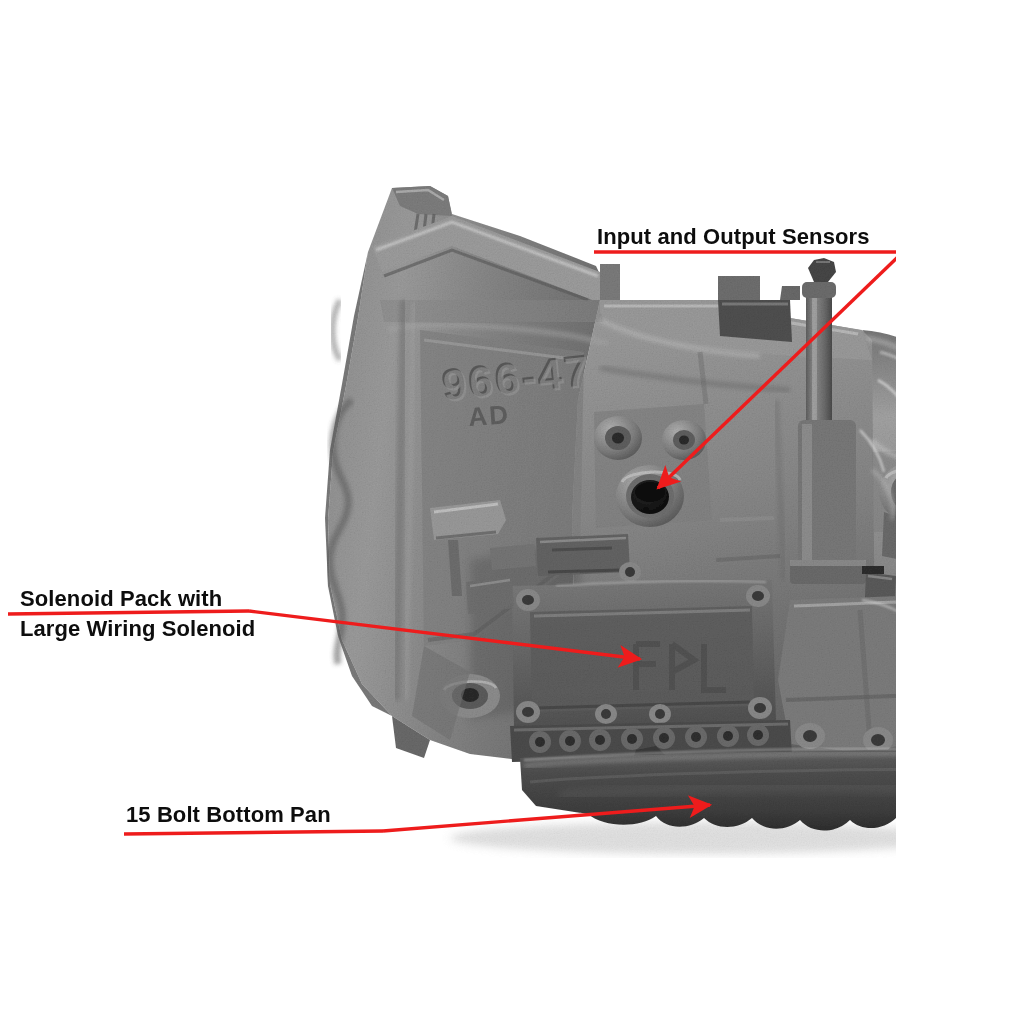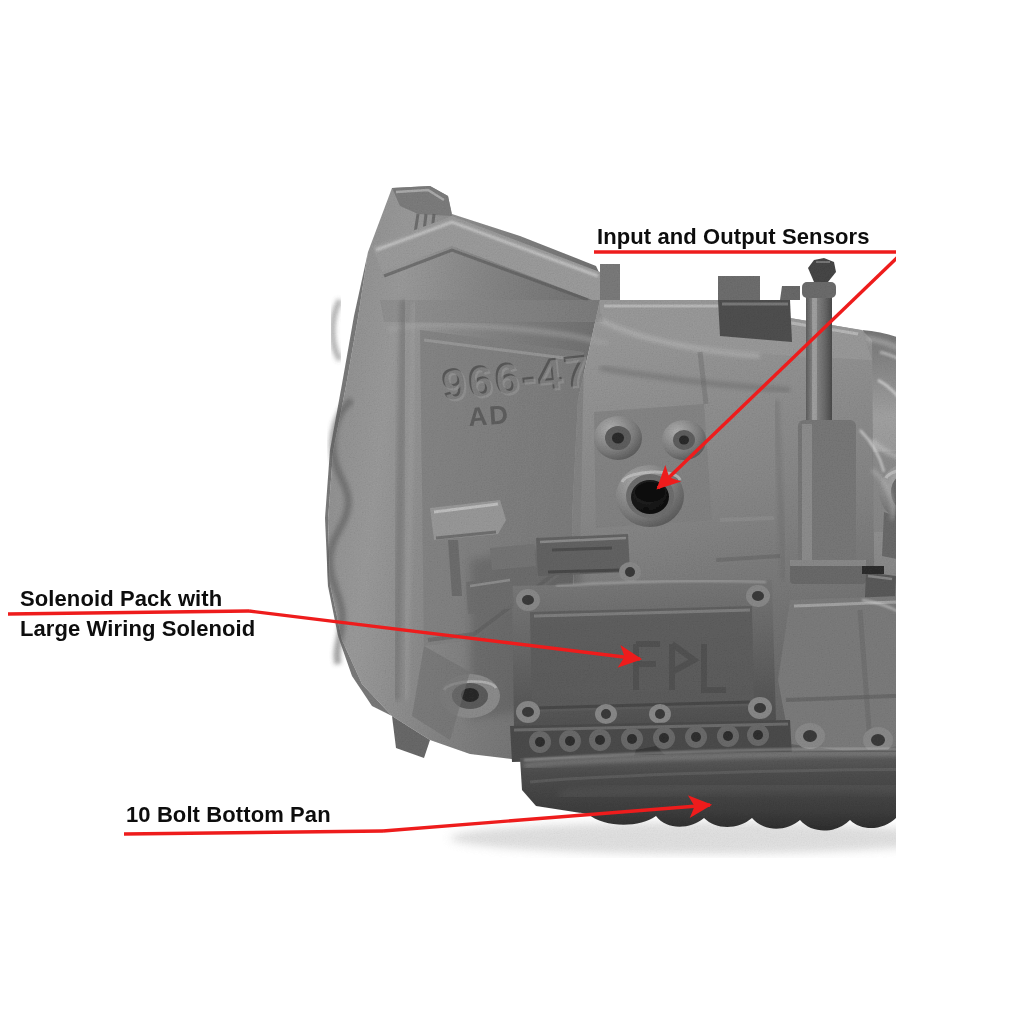--- a/index.html
+++ b/index.html
@@ -413,15 +413,15 @@
     <g>
       <path d="M124,834 L383,831" stroke="#ee1c1c" stroke-width="3.4" fill="none"></path>
       <path d="M383,831 L710,805" stroke="#ee1c1c" stroke-width="3.4" fill="none" marker-end="url(#ah)"></path>
     </g>
   </svg>
 
   <div class="callout-label" id="label-sensors">Input and Output Sensors</div>
 
   <div class="callout-label" id="label-solenoid"><span>Solenoid Pack with</span><br><span>Large Wiring Solenoid</span></div>
 
-  <div class="callout-label" id="label-pan">10 Bolt Bottom Pan</div>
+  <div class="callout-label" id="label-pan">15 Bolt Bottom Pan</div>
 
 </div>
 
 </body></html>

